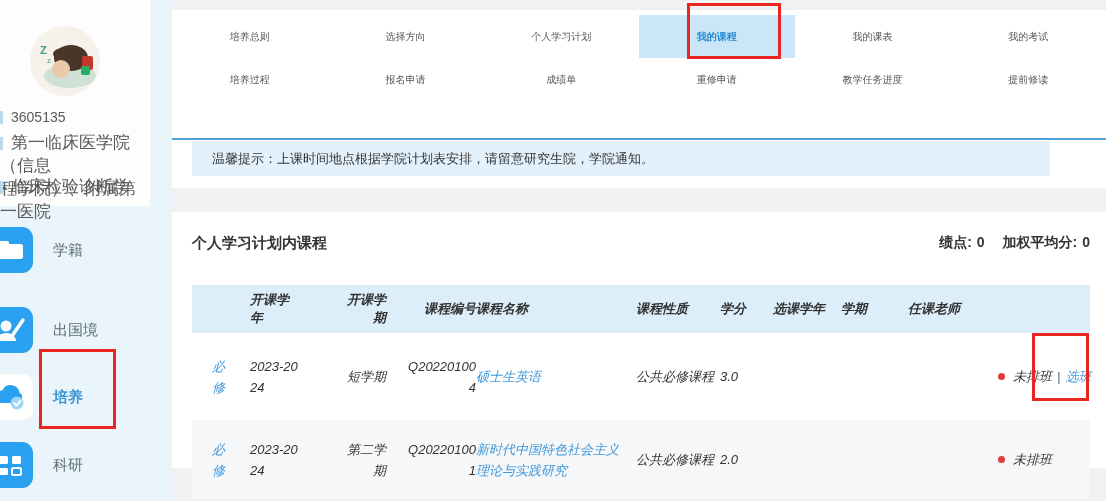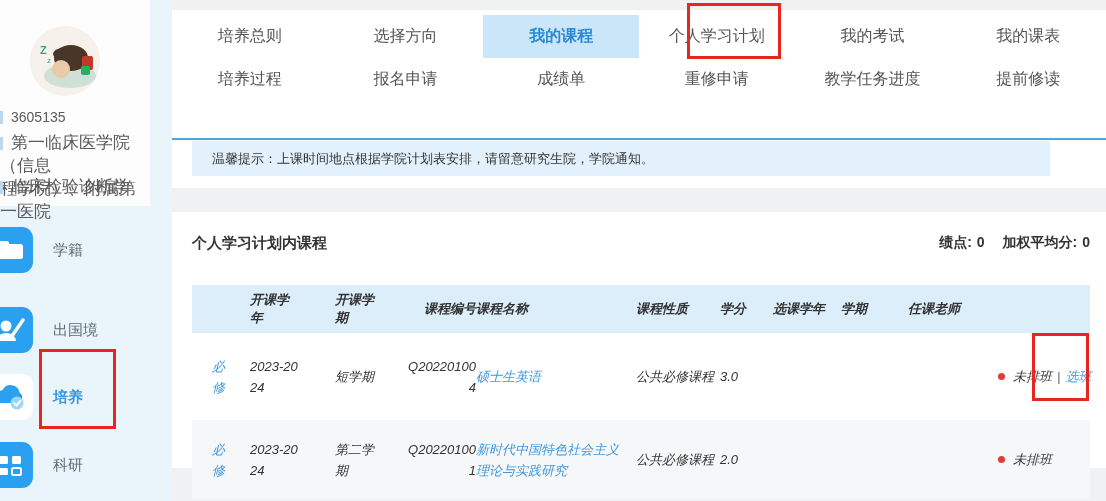--- a/index.html
+++ b/index.html
@@ -21,41 +21,41 @@
   .dept-l2{display:block;margin-left:0;}
   .dept-l1{margin-left:0;}
   .menu-item{position:absolute;left:0;width:172px;height:46px;cursor:pointer;}
   .micon{position:absolute;left:-13px;top:0;width:46px;height:46px;border-radius:11px;background:#2aa0f0;}
   .micon.light{background:#ffffff;}
   .mlabel{position:absolute;left:53px;top:50%;transform:translateY(-50%);font-size:15px;color:#5d6b75;}
   .menu-item.active .mlabel{color:#3a96d9;font-weight:bold;}
   
   .tabs-card{position:absolute;left:172px;top:10px;width:934px;height:178px;background:#ffffff;}
   .tabs-grid{position:absolute;left:0;top:5px;width:934px;display:grid;grid-template-columns:repeat(6,1fr);grid-auto-rows:43px;}
-  .tab{display:flex;align-items:center;justify-content:center;font-size:16px;color:#555;cursor:pointer;}
+  .tab{display:flex;align-items:center;justify-content:center;font-size:10px;color:#555;cursor:pointer;}
   .tab.active{background:#cbe6f8;color:#2a8ad6;font-weight:bold;}
   .blue-line{position:absolute;left:0;top:128px;width:934px;height:2px;background:#55a2da;}
   .notice{position:absolute;left:20px;top:131px;width:858px;height:35px;background:#e3f1fc;
     display:flex;align-items:center;padding-left:20px;box-sizing:border-box;font-size:13px;color:#333;}
   
   .main-card{position:absolute;left:172px;top:212px;width:934px;height:256px;background:#ffffff;}
   .card-head{position:absolute;left:20px;right:16px;top:16px;height:30px;display:flex;justify-content:space-between;align-items:center;}
   .section-title{font-size:15px;font-weight:bold;color:#333;}
   .stats{font-size:14px;font-weight:bold;color:#333;white-space:nowrap;}
   .stats .stat-label{margin-left:14px;}
   .stats .stat-value{margin-left:5px;}
   .stats .first{margin-left:0;}
   .course-table{position:absolute;left:20px;top:73px;width:898px;border-collapse:collapse;table-layout:fixed;font-size:13px;color:#333;font-style:italic;}
   .course-table th{background:#ddeefb;height:48px;text-align:left;font-weight:bold;padding:0;}
   .course-table td{padding:0;vertical-align:middle;line-height:21px;}
   .course-table tr.r1{height:87px;background:#ffffff;}
   .course-table tr.r2{height:79px;background:#f6f7f8;}
   .course-table th:nth-child(1),.course-table td:nth-child(1){padding-left:20px;}
   .course-table th:nth-child(2),.course-table td:nth-child(2){padding-left:20px;padding-right:18px;}
-  .course-table th:nth-child(3),.course-table td:nth-child(3){padding-left:17px;}
+  .course-table th:nth-child(3),.course-table td:nth-child(3){padding-left:17px;text-align:right;}
   .course-table th:nth-child(4),.course-table td:nth-child(4){padding-left:20px;text-align:right;}
   .course-table td:nth-child(5){padding-right:8px;}
   .wrap-break{word-break:break-all;}
   .tag{color:#3e97db;}
   .course-link{color:#3e97db;cursor:pointer;text-decoration:none;}
   .status-cell{white-space:nowrap;}
   .dot{display:inline-block;width:7px;height:7px;border-radius:50%;background:#e23b3b;margin-right:8px;vertical-align:1px;}
   .sep{color:#5a6a77;margin:0 5px;}
   .action-link{color:#3e97db;cursor:pointer;text-decoration:none;}
   
@@ -136,24 +136,24 @@
       </svg>
     </span>
     <span class="mlabel">科研</span>
   </div>
 </aside>
 
 <div class="tabs-card">
   <div class="tabs-grid">
     <div class="tab">培养总则</div>
     <div class="tab">选择方向</div>
+    <div class="tab">个人学习计划</div>
     <div class="tab active">我的课程</div>
-    <div class="tab">个人学习计划</div>
+    <div class="tab">我的课表</div>
     <div class="tab">我的考试</div>
-    <div class="tab">我的课表</div>
     <div class="tab">培养过程</div>
     <div class="tab">报名申请</div>
     <div class="tab">成绩单</div>
     <div class="tab">重修申请</div>
     <div class="tab">教学任务进度</div>
     <div class="tab">提前修读</div>
   </div>
   <div class="blue-line"></div>
   <div class="notice">
     <span>温馨提示：上课时间地点根据学院计划表安排，请留意研究生院，学院通知。</span>

